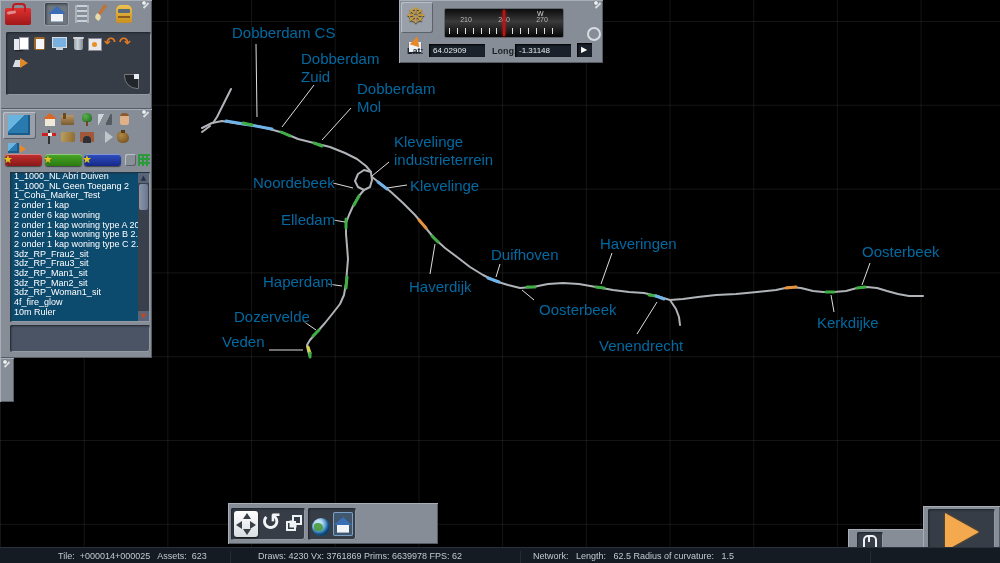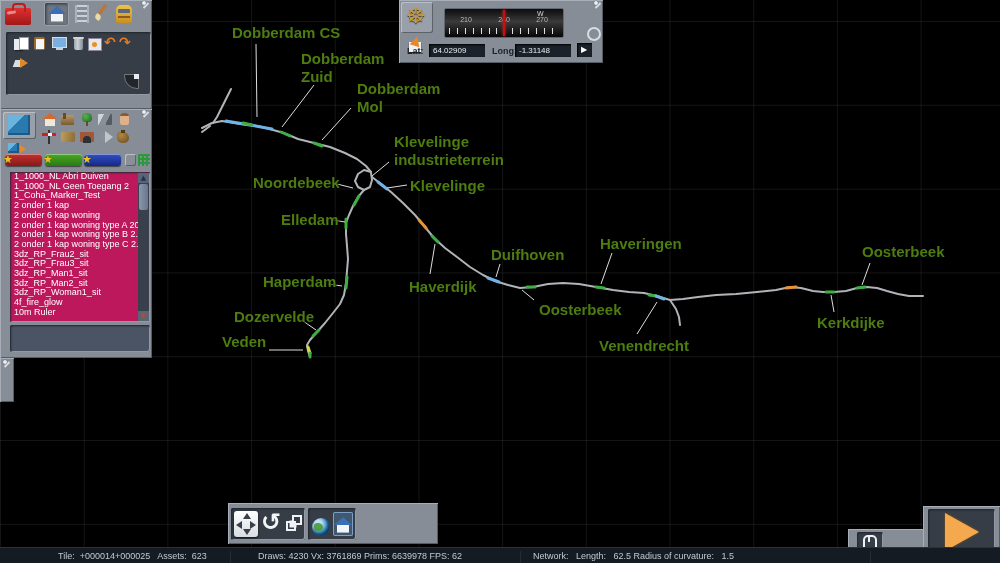--- a/index.html
+++ b/index.html
@@ -5,22 +5,22 @@
   html,body{margin:0;padding:0;background:#000;}
   #stage{position:relative;width:1000px;height:563px;overflow:hidden;background:#000;
     font-family:"Liberation Sans","DejaVu Sans",sans-serif;}
   
   #grid{position:absolute;inset:0;
     background-image:linear-gradient(rgba(255,255,255,.08) 1px,transparent 1px),
                      linear-gradient(90deg,rgba(255,255,255,.08) 1px,transparent 1px);
     background-size:83.7px 83.8px;background-position:0 21px,0 0;}
   #route-svg{position:absolute;inset:0;width:1000px;height:563px;}
   #labels{position:absolute;inset:0;}
-  .stn{position:absolute;color:#4d7c0f;font-size:15px;line-height:18px;white-space:nowrap;
-    text-shadow:0 1px 2px #000,0 0 3px #000;font-weight:bold;}
+  .stn{position:absolute;color:#0369a1;font-size:15px;line-height:18px;white-space:nowrap;
+    text-shadow:0 1px 2px #000,0 0 3px #000;}
   
   .panel{position:absolute;background:#868d96;
     box-shadow:inset 1px 1px 0 #a7aeb7,inset -1px -1px 0 #565c64;}
   .inset{position:absolute;background:#363d46;border-radius:2px;
     box-shadow:inset 1px 1px 2px #1f242b,inset -1px -1px 0 #9aa1aa;}
   .lightbtn{position:absolute;background:#99a0a9;border-radius:2px;
     box-shadow:inset 1px 1px 0 #b9c0c9,inset -1px -1px 0 #5c626a;}
   .selbtn{position:absolute;background:#6f767f;border-radius:2px;
     box-shadow:inset 1px 1px 3px #2c3138,0 0 0 1px #9aa1aa;}
   .pin{position:absolute;width:9px;height:9px;}
@@ -77,21 +77,21 @@
   .c-speaker::before{content:"";position:absolute;left:1px;top:4px;width:5px;height:6px;background:#8a9098;}
   .c-speaker::after{content:"";position:absolute;left:5px;top:1px;border-top:6px solid transparent;border-bottom:6px solid transparent;border-left:8px solid #c0c6cc;}
   .c-sack::before{content:"";position:absolute;left:1px;top:2px;width:12px;height:11px;border-radius:3px 6px 5px 5px;background:radial-gradient(circle at 35% 30%,#b08848,#6a4818);}
   .c-sack::after{content:"";position:absolute;left:5px;top:0;width:4px;height:3px;background:#5a3a10;}
   .star-bar{position:absolute;height:12px;width:37px;border-radius:3px;box-shadow:inset 0 1px 0 rgba(255,255,255,.4),0 1px 1px #444;}
   .star-bar .glyph{left:-2px;top:0;font-size:11px;color:#f0c020;text-shadow:0 0 1px #064;}
   .gridbtn{position:absolute;width:12px;height:12px;background:
     repeating-linear-gradient(90deg,#2a9a3a 0 2px,transparent 2px 4px),
     repeating-linear-gradient(#2a9a3a 0 2px,transparent 2px 4px);border-radius:1px;}
   
-  #asset-list-box{position:absolute;left:10px;top:63px;width:140px;height:150px;background:#be185d;
+  #asset-list-box{position:absolute;left:10px;top:63px;width:140px;height:150px;background:#0c4a6e;
     box-shadow:inset 1px 1px 2px #242a33,inset -1px -1px 0 #9aa1aa;overflow:hidden;}
   .asset-item{color:#fff;font-size:9px;line-height:9.7px;padding-left:4px;white-space:nowrap;}
   #scrollbar{position:absolute;right:1px;top:1px;bottom:1px;width:11px;background:#39404c;}
   .sb-btn{position:absolute;left:0;width:11px;height:10px;background:#5a6478;color:#26304a;font-size:7px;
     text-align:center;line-height:10px;font-family:"DejaVu Sans",sans-serif;}
   #sb-thumb{position:absolute;left:1px;top:11px;width:9px;height:26px;background:linear-gradient(90deg,#8a96ac,#6a768c);border-radius:2px;}
   
   #tape{position:absolute;left:45px;top:8px;width:118px;height:28px;border-radius:2px;border:1px solid #62686f;
     background:linear-gradient(#0c0c0c,#3a3a3a 45%,#060606);}
   .tick-num{position:absolute;top:7px;font-size:7px;color:#b8b8b8;transform:translateX(-50%);}

